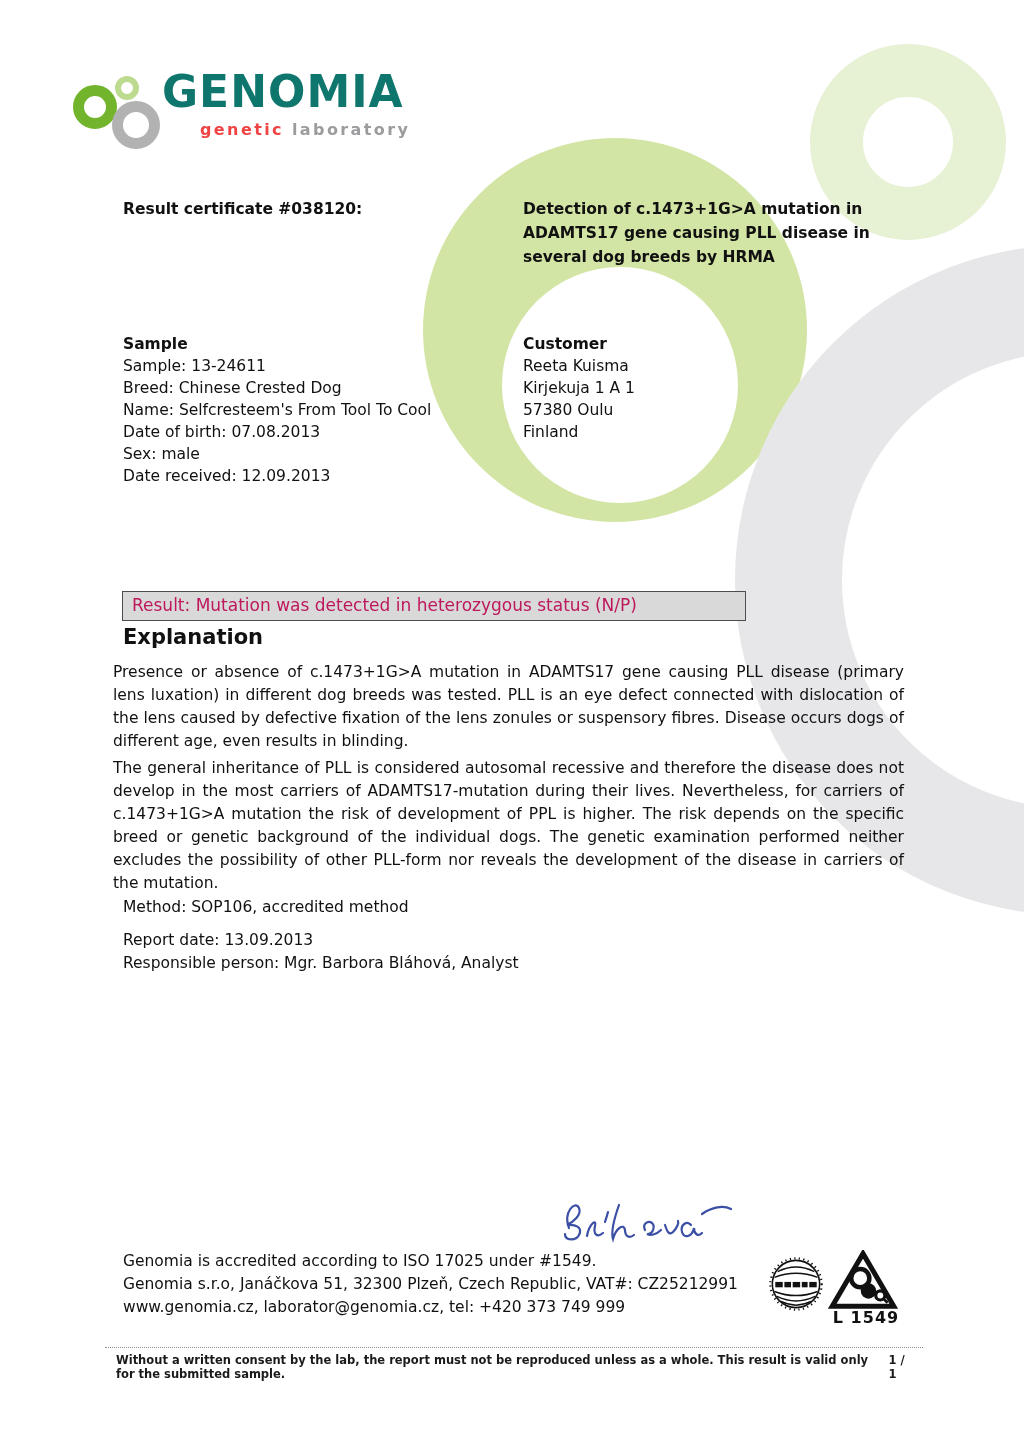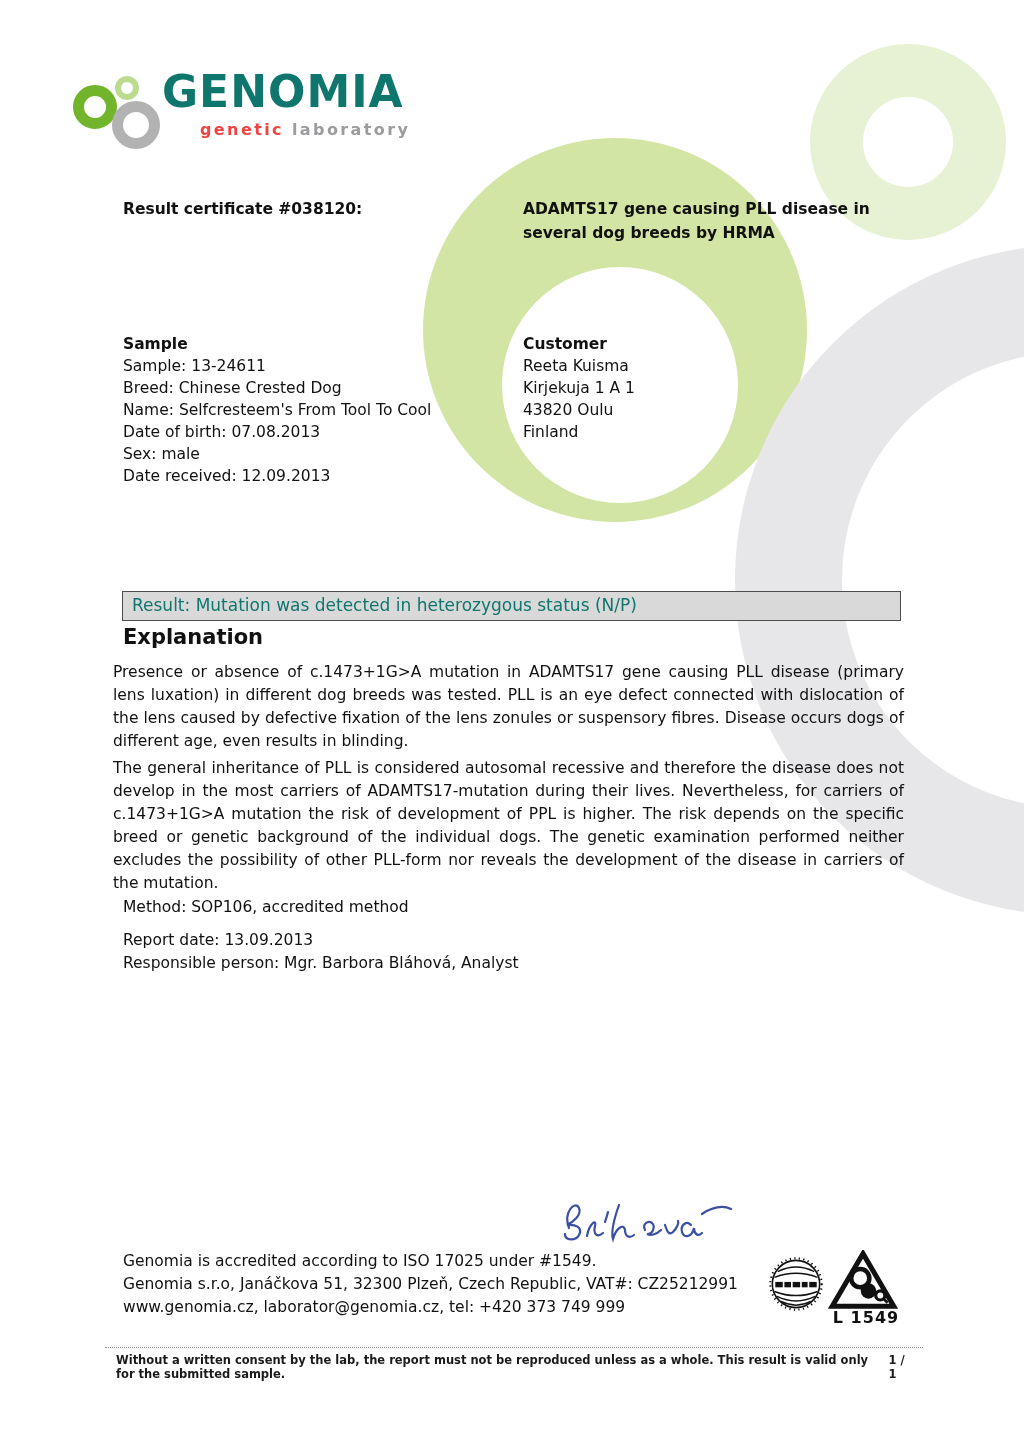--- a/index.html
+++ b/index.html
@@ -54,23 +54,23 @@
     position:absolute;left:523px;top:197px;width:360px;z-index:2;
     font-size:15.5px;font-weight:700;line-height:24px;
   }
   
   .infoblock{position:absolute;top:333px;z-index:2;font-size:15.5px;line-height:22px;}
   .sample{left:123px;width:390px;}
   .customer{left:523px;width:260px;}
   .infoblock .hd{font-weight:700;}
   
   .result-bar{
-    position:absolute;left:122px;top:591px;width:779px;height:30px;z-index:2;
+    position:absolute;left:122px;top:591px;width:624px;height:30px;z-index:2;
     box-sizing:border-box;background:#d9d9d9;border:1px solid #4d4d4d;
-    font-size:17px;line-height:27px;padding-left:9px;color:#0f766e;
+    font-size:17px;line-height:27px;padding-left:9px;color:#be185d;
   }
   
   .expl-hd{position:absolute;left:123px;top:625px;z-index:2;font-size:21px;font-weight:700;}
   .para{
     position:absolute;left:113px;width:791px;z-index:2;margin:0;
     font-size:15.5px;line-height:23px;text-align:justify;
   }
   .p1{top:661px;}
   .p2{top:757px;}
   .method-line{position:absolute;left:123px;top:898px;z-index:2;font-size:15.5px;}
@@ -109,39 +109,40 @@
     <div class="logo-ring lr-gray"></div>
     <div class="logo-word">GENOMIA</div>
     <div class="logo-sub">
       <span class="green">genetic</span>
       <span class="gray">laboratory</span>
     </div>
   </div>
 
   <div class="cert-label">Result certificate #038120:</div>
   <div class="test-title">
+    <div>Detection of c.1473+1G&gt;A mutation in</div>
     <div>ADAMTS17 gene causing PLL disease in</div>
     <div>several dog breeds by HRMA</div>
   </div>
 
   <div class="infoblock sample">
     <div class="hd">Sample</div>
     <div>Sample: 13-24611</div>
     <div>Breed: Chinese Crested Dog</div>
     <div>Name: Selfcresteem's From Tool To Cool</div>
     <div>Date of birth: 07.08.2013</div>
     <div>Sex: male</div>
     <div>Date received: 12.09.2013</div>
   </div>
 
   <div class="infoblock customer">
     <div class="hd">Customer</div>
     <div>Reeta Kuisma</div>
     <div>Kirjekuja 1 A 1</div>
-    <div>43820 Oulu</div>
+    <div>57380 Oulu</div>
     <div>Finland</div>
   </div>
 
   <div class="result-bar">Result: Mutation was detected in heterozygous status (N/P)</div>
 
   <div class="expl-hd">Explanation</div>
   <p class="para p1">Presence or absence of c.1473+1G&gt;A mutation in ADAMTS17 gene causing PLL disease (primary lens luxation) in different dog breeds was tested. PLL is an eye defect connected with dislocation of the lens caused by defective fixation of the lens zonules or suspensory fibres. Disease occurs dogs of different age, even results in blinding.</p>
   <p class="para p2">The general inheritance of PLL is considered autosomal recessive and therefore the disease does not develop in the most carriers of ADAMTS17-mutation during their lives. Nevertheless, for carriers of c.1473+1G&gt;A mutation the risk of development of PPL is higher. The risk depends on the specific breed or genetic background of the individual dogs. The genetic examination performed neither excludes the possibility of other PLL-form nor reveals the development of the disease in carriers of the mutation.</p>
 
   <div class="method-line">Method: SOP106, accredited method</div>

